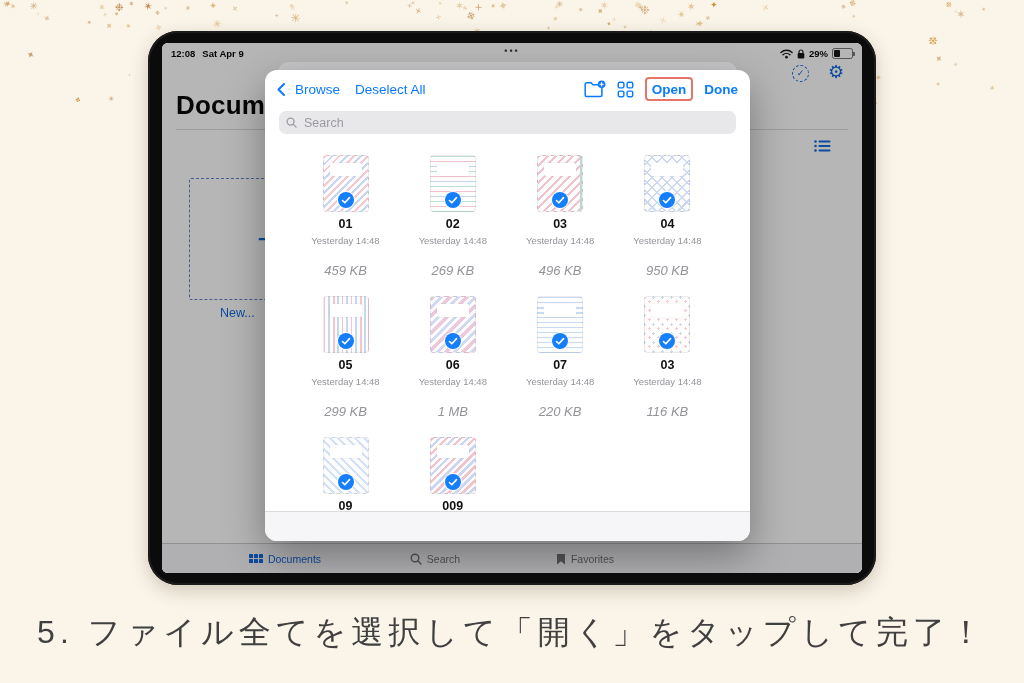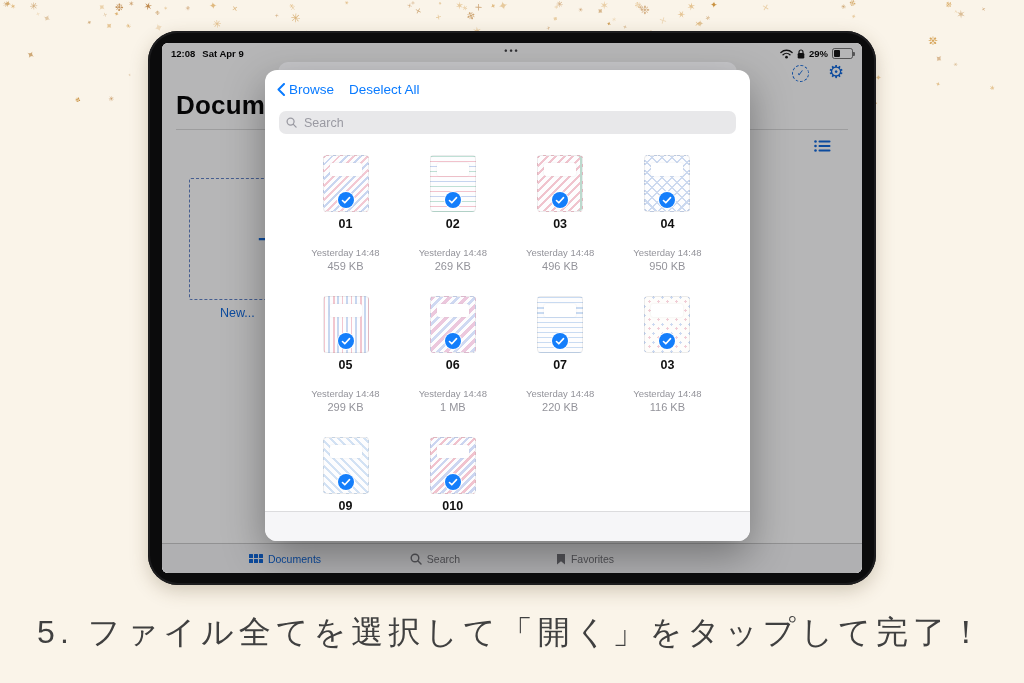--- a/index.html
+++ b/index.html
@@ -40,39 +40,39 @@
 
   
   .overlay{position:absolute;inset:0;background:rgba(20,20,24,.30);}
 
   
   .stack-card{position:absolute;left:116px;top:19px;width:459px;height:22px;border-radius:10px 10px 0 0;background:#c7c7ca;}
 
   
   .modal{position:absolute;left:103px;top:27px;width:485px;height:471px;background:#fff;border-radius:12px;box-shadow:0 14px 40px rgba(0,0,0,.35);overflow:hidden;}
   .m-header{position:relative;height:38px;display:flex;align-items:center;padding:0 12px;}
-  .m-back{display:flex;align-items:center;gap:4px;color:#0a7bff;font-size:13.5px;}
+  .m-back{display:flex;align-items:center;gap:10px;color:#0a7bff;font-size:13.5px;}
   .m-deselect{margin-left:15px;color:#0a7bff;font-size:13.5px;}
   .m-title{position:absolute;left:0;right:0;text-align:center;font-size:13.5px;font-weight:700;color:#000;pointer-events:none;}
   .m-actions{margin-left:auto;display:flex;align-items:center;gap:11px;}
   .open-wrap{border:2.2px solid #e4756b;border-radius:4px;padding:1px 5px;}
   .open-lbl{color:#0a7bff;font-size:13.5px;font-weight:600;}
   .done-lbl{color:#0a7bff;font-size:13.5px;font-weight:700;}
   .m-search{position:absolute;left:14px;top:41px;width:457px;height:23px;background:#e8e8ea;border-radius:7px;display:flex;align-items:center;gap:5px;padding-left:7px;box-sizing:border-box;}
   .m-search input{flex:1;border:none;background:transparent;outline:none;font-size:12.5px;color:#444;}
   .m-search input::placeholder{color:#9a9aa2;}
 
   .cell{position:absolute;width:107px;text-align:center;cursor:pointer;}
   .thumb{position:relative;width:46px;height:57px;margin:0 auto;border-radius:4px;border:1px solid rgba(0,0,0,.07);box-sizing:border-box;background:#fdfdfe;}
   .thumb-label{position:absolute;left:6px;right:6px;top:7px;height:13px;background:#fff;border-radius:2px;box-shadow:0 0 2px rgba(0,0,0,.08);}
   .check-badge{position:absolute;left:50%;bottom:2px;transform:translateX(-50%);width:18px;height:18px;background:#fff;border-radius:50%;padding:1px;box-sizing:border-box;}
   .check-badge svg{display:block;width:16px;height:16px;}
   .f-name{margin-top:5px;font-size:12.5px;font-weight:600;color:#111;}
-  .f-date{margin-top:16px;font-size:9.5px;color:#93939a;}
-  .f-size{margin-top:2px;font-size:11px;color:#93939a;}
+  .f-date{margin-top:4px;font-size:9.5px;color:#93939a;}
+  .f-size{margin-top:17px;font-size:13px;color:#93939a;font-style:italic;}
 
   .m-divider{position:absolute;left:0;right:0;top:441px;height:1px;background:#dcdcde;}
   .m-footer{position:absolute;left:0;right:0;top:442px;bottom:0;background:#f6f6f8;}
 
   
   .pat-diagonal-pink-blue{background:repeating-linear-gradient(135deg,#f3c9d3 0 2px,rgba(0,0,0,0) 2px 5px,#c9d6f0 5px 7px,rgba(0,0,0,0) 7px 10px),#fdfdfe;}
   .pat-horizontal-multicolor{background:repeating-linear-gradient(180deg,#bfe0d5 0 1.5px,rgba(0,0,0,0) 1.5px 5px,#f2c3cd 5px 6.5px,rgba(0,0,0,0) 6.5px 10px,#c5d4ef 10px 11.5px,rgba(0,0,0,0) 11.5px 15px),#fdfdfe;}
   .pat-diagonal-pink{background:repeating-linear-gradient(135deg,#f0c4ce 0 2px,rgba(0,0,0,0) 2px 6px),#fdfdfe;box-shadow:inset -2px 0 0 #bcd9cd;}
   .pat-crosshatch-blue{background:repeating-linear-gradient(45deg,#ccd9ef 0 1.5px,rgba(0,0,0,0) 1.5px 7px),repeating-linear-gradient(-45deg,#ccd9ef 0 1.5px,rgba(0,0,0,0) 1.5px 7px),#fdfdfe;}
   .pat-vertical-pink-blue{background:repeating-linear-gradient(90deg,#f2c6cf 0 1.5px,rgba(0,0,0,0) 1.5px 4.5px,#c7d7f0 4.5px 6px,rgba(0,0,0,0) 6px 9px),#fdfdfe;}
@@ -282,20 +282,37 @@
 
       <div class="modal">
         <div class="m-header">
           <div class="m-back">
             <svg width="8" height="13" viewBox="0 0 8 13">
                 <path d="M7 1 L1.5 6.5 L7 12" fill="none" stroke="#0a7bff" stroke-width="2" stroke-linecap="round" stroke-linejoin="round"></path>
               </svg>
             <span>Browse</span>
           </div>
           <div class="m-deselect">Deselect All</div>
+          <div class="m-actions">
+            <svg width="23" height="19" viewBox="0 0 24 20">
+                <path d="M2.2 4.5 a1.6 1.6 0 0 1 1.6 -1.6 h4.6 l2 2.1 h7.8 a1.6 1.6 0 0 1 1.6 1.6 v9.2 a1.6 1.6 0 0 1 -1.6 1.6 h-14.4 a1.6 1.6 0 0 1 -1.6 -1.6 z" fill="none" stroke="#0a7bff" stroke-width="1.6"></path>
+                <circle cx="19.5" cy="4.5" r="4" fill="#0a7bff"></circle>
+                <path d="M19.5 2.7 v3.6 M17.7 4.5 h3.6" stroke="#fff" stroke-width="1.2" stroke-linecap="round"></path>
+              </svg>
+            <svg width="17" height="17" viewBox="0 0 20 20">
+                <g fill="none" stroke="#0a7bff" stroke-width="1.7">
+                  <rect x="1.5" y="1.5" width="6.6" height="6.6" rx="1.6"></rect>
+                  <rect x="11.9" y="1.5" width="6.6" height="6.6" rx="1.6"></rect>
+                  <rect x="1.5" y="11.9" width="6.6" height="6.6" rx="1.6"></rect>
+                  <rect x="11.9" y="11.9" width="6.6" height="6.6" rx="1.6"></rect>
+                </g>
+              </svg>
+            <span class="open-wrap"><span class="open-lbl">Open</span></span>
+            <span class="done-lbl">Done</span>
+          </div>
         </div>
 
         <div class="m-search">
           <svg width="11" height="11" viewBox="0 0 12 12">
               <circle cx="5" cy="5" r="3.8" fill="none" stroke="#9a9aa2" stroke-width="1.4"></circle>
               <path d="M8 8 L11 11" stroke="#9a9aa2" stroke-width="1.4" stroke-linecap="round"></path>
             </svg>
           <input type="text" placeholder="Search" style="">
         </div>
 
@@ -429,21 +446,21 @@
             <div class="cell" style="left: 134.3px; top: 367px;">
     <div class="thumb pat-diagonal-pink-blue-2">
       <div class="thumb-label"></div>
       <div class="check-badge">
         <svg viewBox="0 0 20 20">
                     <circle cx="10" cy="10" r="10" fill="#147efb"></circle>
                     <path d="M5.6 10.6 l2.9 2.9 L14.4 7" stroke="#fff" stroke-width="2" fill="none" stroke-linecap="round" stroke-linejoin="round"></path>
                   </svg>
       </div>
     </div>
-    <div class="f-name">010</div>
+    <div class="f-name">009</div>
     <div class="f-date"></div>
     <div class="f-size"></div>
   </div>
           </div>
 
         <div class="m-divider"></div>
         <div class="m-footer"></div>
       </div>
 
     </div>

